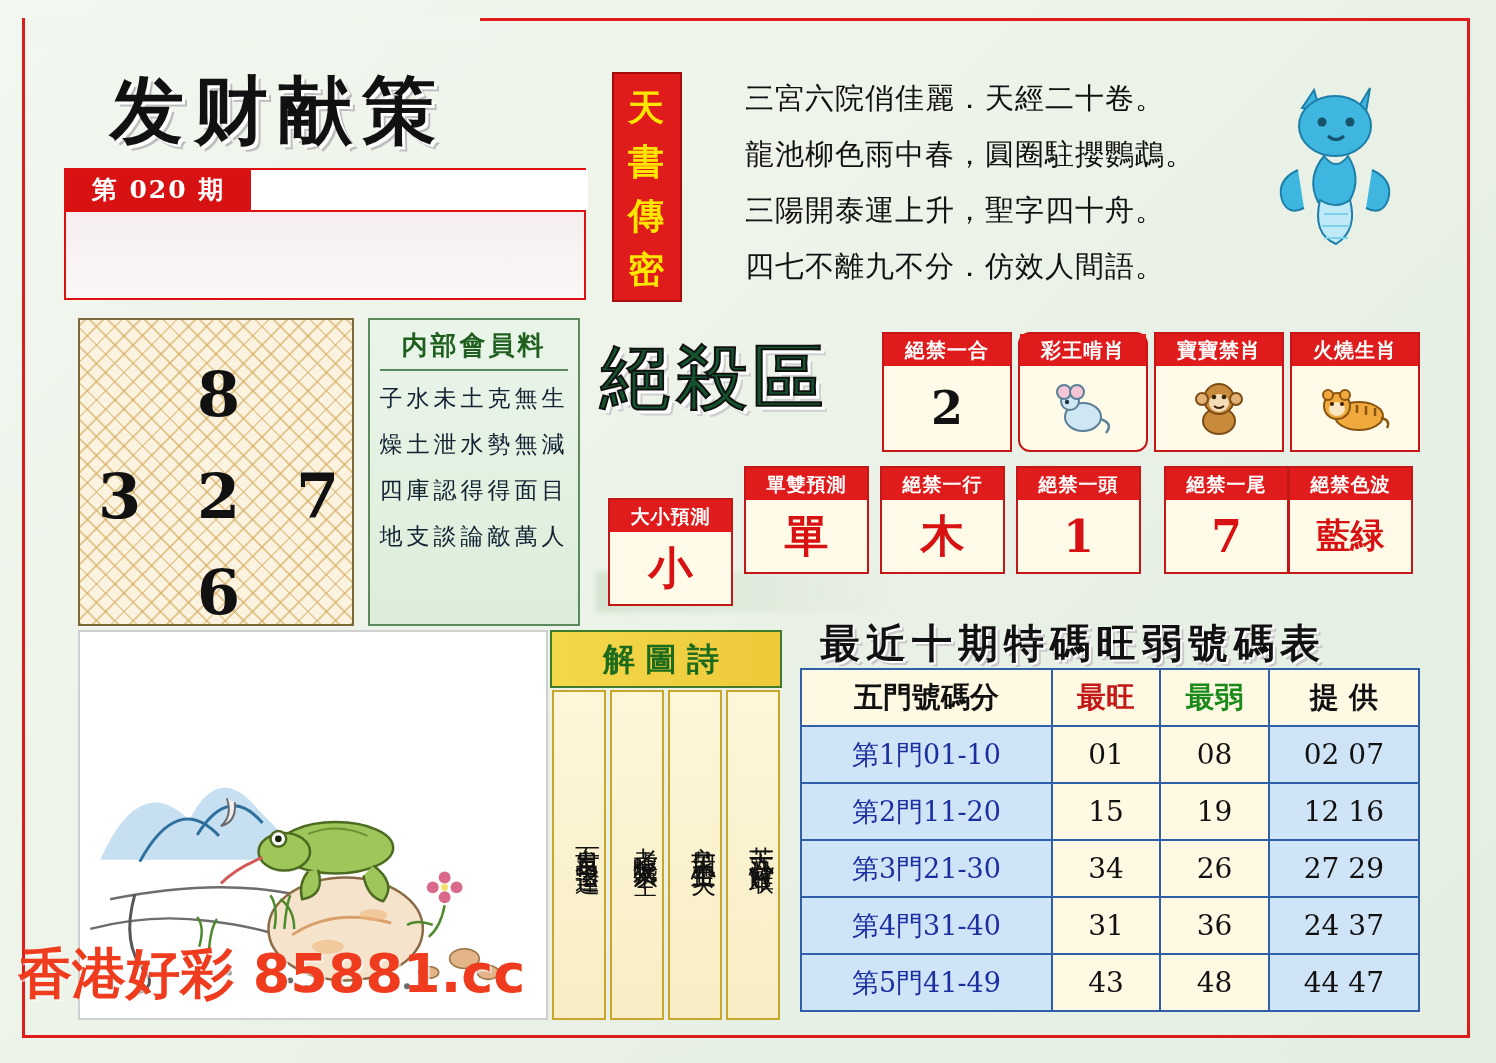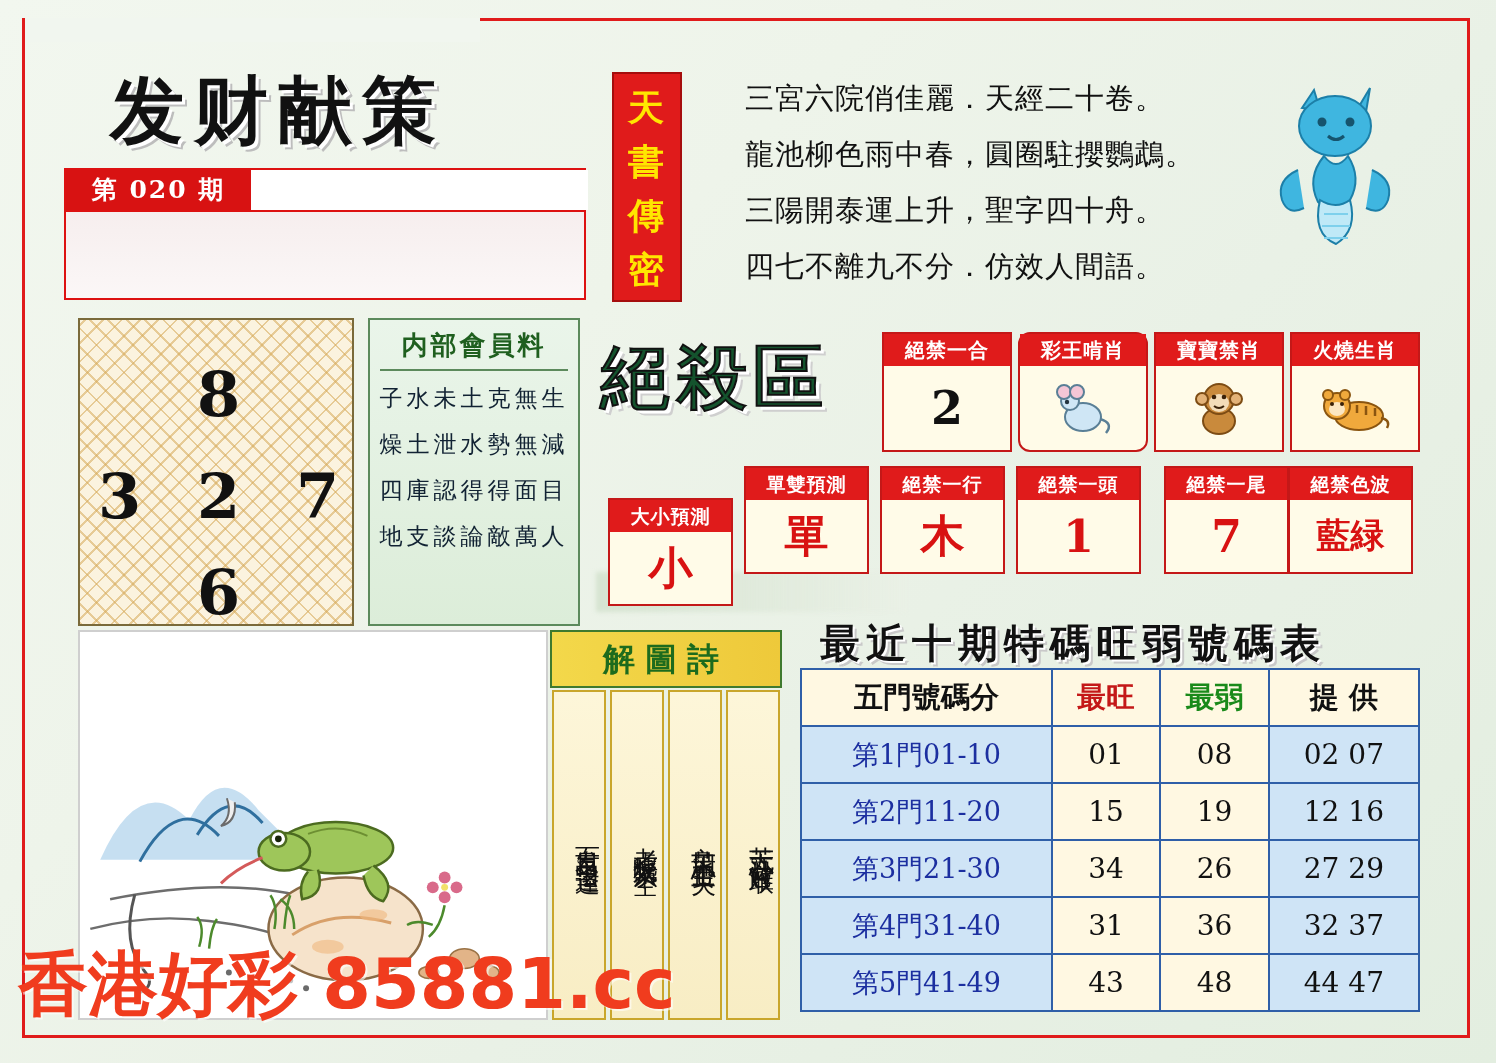--- a/index.html
+++ b/index.html
@@ -166,21 +166,21 @@
   table.ten th.hot{color:#c41818;}
   table.ten th.cold{color:#1a8a1a;}
   table.ten td.mendao{background:#cfe4f6;color:#1c2fa0;font-size:27px;white-space:nowrap;}
   table.ten td.val{background:#fff8e2;}
   table.ten td.prov{background:#cfe4f6;}
 
   
   .wm{
     position:absolute;left:18px;top:938px;
     font-family:"DejaVu Sans","Liberation Sans",sans-serif;
-    font-weight:bold;font-size:70px;color:#f03c1e;white-space:nowrap;
+    font-weight:bold;font-size:54px;color:#f03c1e;white-space:nowrap;
     text-shadow:2px 2px 0 rgba(255,255,255,.6);
   }
   .blurband{
     position:absolute;left:596px;top:572px;width:310px;height:40px;
     background:linear-gradient(90deg,rgba(210,225,205,.85),rgba(235,240,230,.4));
     filter:blur(2px);
   }
 </style>
 </head>
 <body>
@@ -419,21 +419,21 @@
       <tr>
         <td class="mendao">第3門21-30</td>
         <td class="val">34</td>
         <td class="val">26</td>
         <td class="prov">27 29</td>
       </tr>
       <tr>
         <td class="mendao">第4門31-40</td>
         <td class="val">31</td>
         <td class="val">36</td>
-        <td class="prov">32 37</td>
+        <td class="prov">24 37</td>
       </tr>
       <tr>
         <td class="mendao">第5門41-49</td>
         <td class="val">43</td>
         <td class="val">48</td>
         <td class="prov">44 47</td>
       </tr>
     </tbody>
   </table>
 

